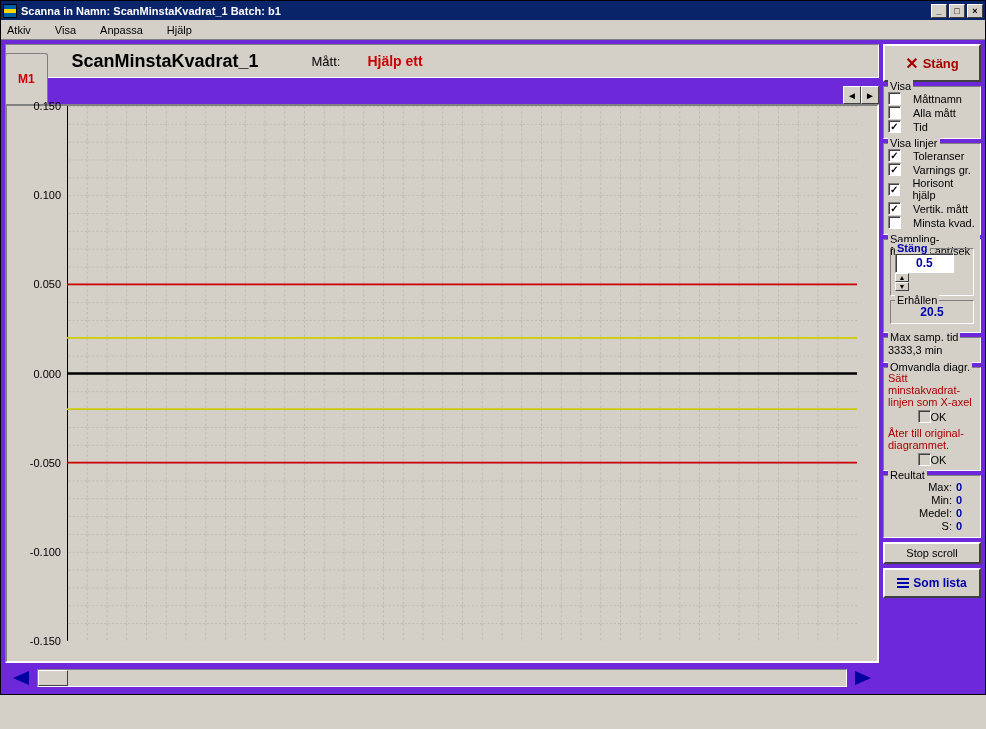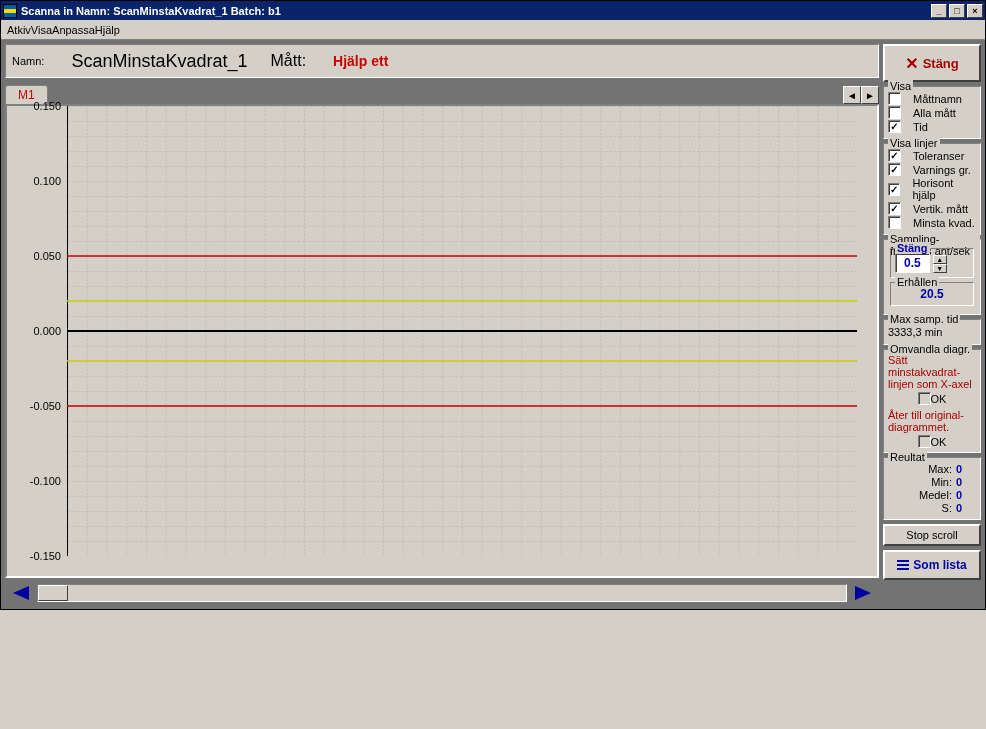--- a/index.html
+++ b/index.html
@@ -5,21 +5,21 @@
 * { box-sizing: border-box; margin: 0; padding: 0; }
 body {
   font-family: "MS Sans Serif", Tahoma, sans-serif;
   font-size: 11px;
   background: #d4d0c8;
   width: 986px;
   height: 729px;
   overflow: hidden;
   color: #000;
 }
-.window { width: 986px; height: 610px; border: 1px solid #000; background: #737373; display: flex; flex-direction: column; }
+.window { width: 986px; height: 695px; border: 1px solid #000; background: #6d28d9; display: flex; flex-direction: column; }
 .titlebar {
   height: 19px;
   background: #0a246a;
   color: #fff;
   display: flex;
   align-items: center;
   font-weight: bold;
   padding: 0 2px;
 }
 .titlebar .flag { width: 14px; height: 14px; margin-right: 4px; display:flex; flex-direction:column; border:1px solid #000;}
@@ -35,47 +35,47 @@
   color:#000; font-weight:bold; font-size:9px;
   display:flex; align-items:center; justify-content:center;
   cursor: default;
 }
 .menubar {
   height: 20px;
   background: #d4d0c8;
   display: flex;
   align-items: center;
   padding: 0 6px;
-  gap: 0;
+  gap: 24px;
   border-bottom: 1px solid #808080;
 }
 .menubar span { cursor: default; }
 .content { flex: 1; display: flex; padding: 4px; gap: 4px; }
 .left { flex: 1; display: flex; flex-direction: column; }
 .right { width: 98px; display: flex; flex-direction: column; gap: 4px; }
 
 .namn-bar {
   height: 34px;
   border: 1px solid #808080;
   border-right-color:#fff; border-bottom-color:#fff;
   display: flex; align-items: center;
   padding: 0 6px;
   background:#d4d0c8;
   gap:23px;
 }
 .namn-bar .lbl { font-size: 11px; margin-right: 4px;}
-.namn-bar .big { font-size: 18px; font-weight: normal; }
-.namn-bar .matt-lbl { font-size: 16px;}
+.namn-bar .big { font-size: 18px; font-weight: bold; }
+.namn-bar .matt-lbl { margin-left: 30px; font-size: 13px;}
 .namn-bar .matt-val { color: #c00; font-weight: bold; font-size: 14px; margin-left:4px;}
 
 .tabs-row { height: 20px; display:flex; align-items:flex-end; margin-top:6px;}
 .tab {
   border:1px solid #808080; border-bottom:none;
-  background:#d4d0c8; padding:2px 12px; font-size:12px;
-  color:#c00; font-weight:normal;
+  background:#d4d0c8; padding:18px 12px; font-size:12px;
+  color:#c00; font-weight:bold;
   border-top-left-radius:3px; border-top-right-radius:3px;text-align:center;
 }
 .tab-nav { margin-left:auto; display:flex; }
 .tab-nav-btn {
   width:18px; height:18px; background:#d4d0c8;
   border:1px solid #fff; border-right-color:#404040; border-bottom-color:#404040;
   display:flex; align-items:center; justify-content:center; font-size:10px;
 }
 
 .chart-area {
@@ -123,21 +123,21 @@
   display:flex;align-items:center;justify-content:center;font-size:10px;font-weight:bold;
 }
 .sub-fieldset {
   border:1px solid #808080;border-right-color:#fff;border-bottom-color:#fff;
   padding:4px; margin:4px 2px; position:relative;
 }
 .sub-fieldset .slegend{position:absolute;top:-7px;left:4px;background:#d4d0c8;padding:0 2px;font-size:11px;color:#00a;font-weight:bold;}
 .num-input{
   background:#fff;border:1px solid #808080;border-right-color:#fff;border-bottom-color:#fff;
   box-shadow:inset 1px 1px 0 #404040;
-  padding:2px 8px;font-size:12px;color:#00a;font-weight:bold;
+  padding:2px 20px;font-size:12px;color:#00a;font-weight:bold;
   display:inline-block; min-width:30px;
 }
 .spinner{display:inline-flex;flex-direction:column;vertical-align:middle;}
 .spinner div{width:14px;height:9px;background:#d4d0c8;border:1px solid #fff;border-right-color:#404040;border-bottom-color:#404040;font-size:7px;display:flex;align-items:center;justify-content:center;}
 .red-text{color:#a00;font-size:11px;}
 .ok-btn{display:flex;align-items:center;justify-content:center;margin-top:2px;}
 .ok-btn .chk{background:#d4d0c8;}
 .result-row{display:flex;font-size:11px;margin:1px 0;}
 .result-row .k{flex:1;text-align:right;padding-right:4px;}
 .result-row .v{color:#00a;font-weight:bold;min-width:20px;}

